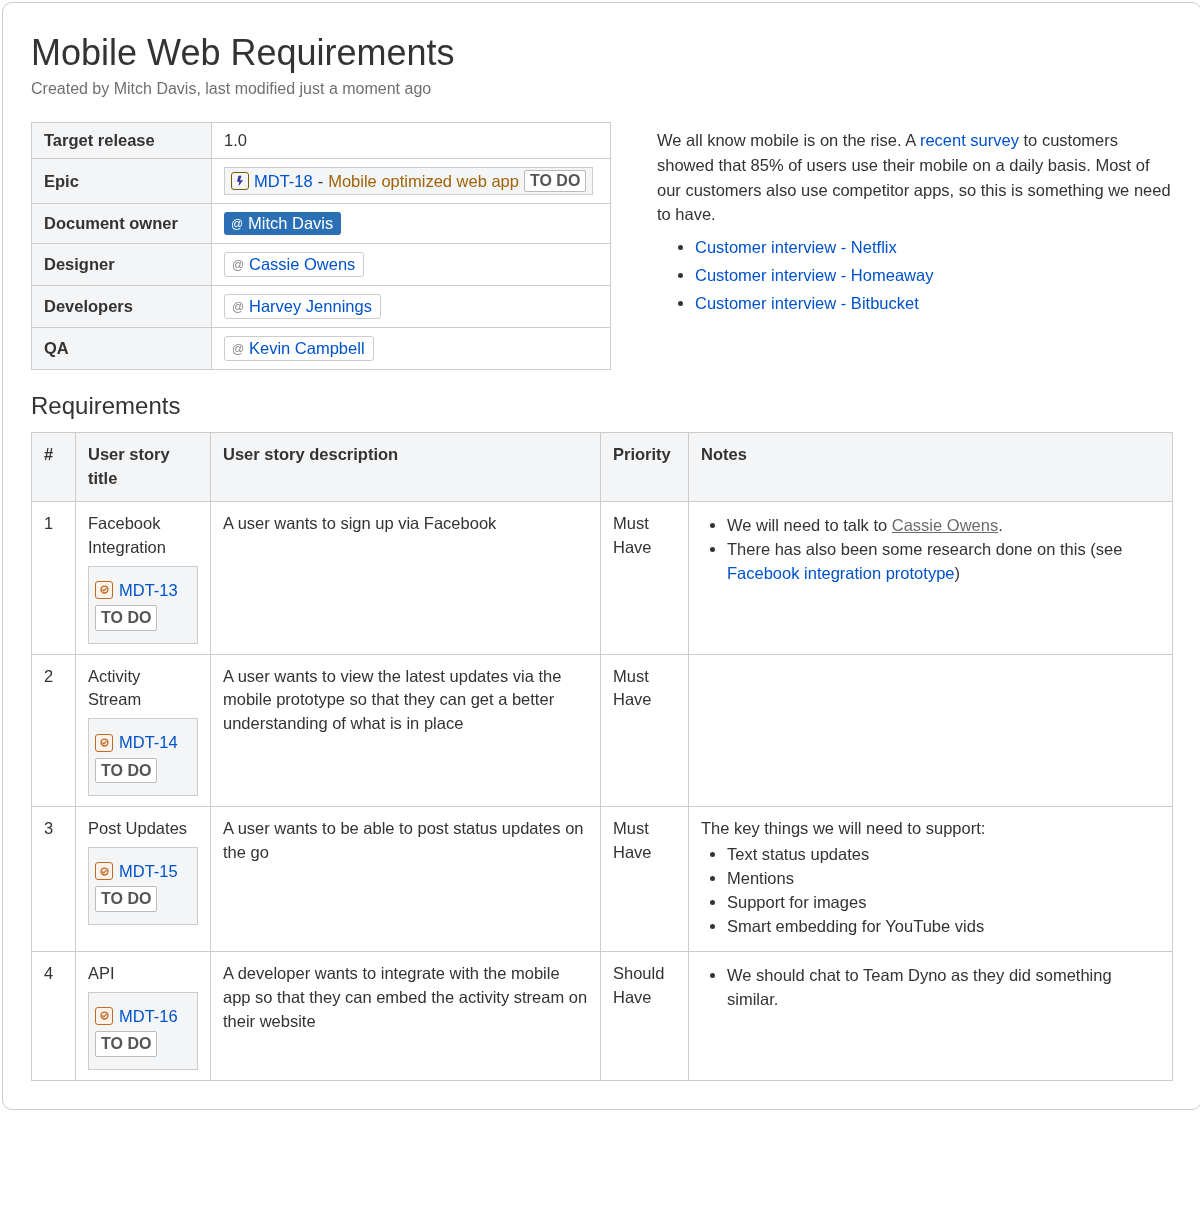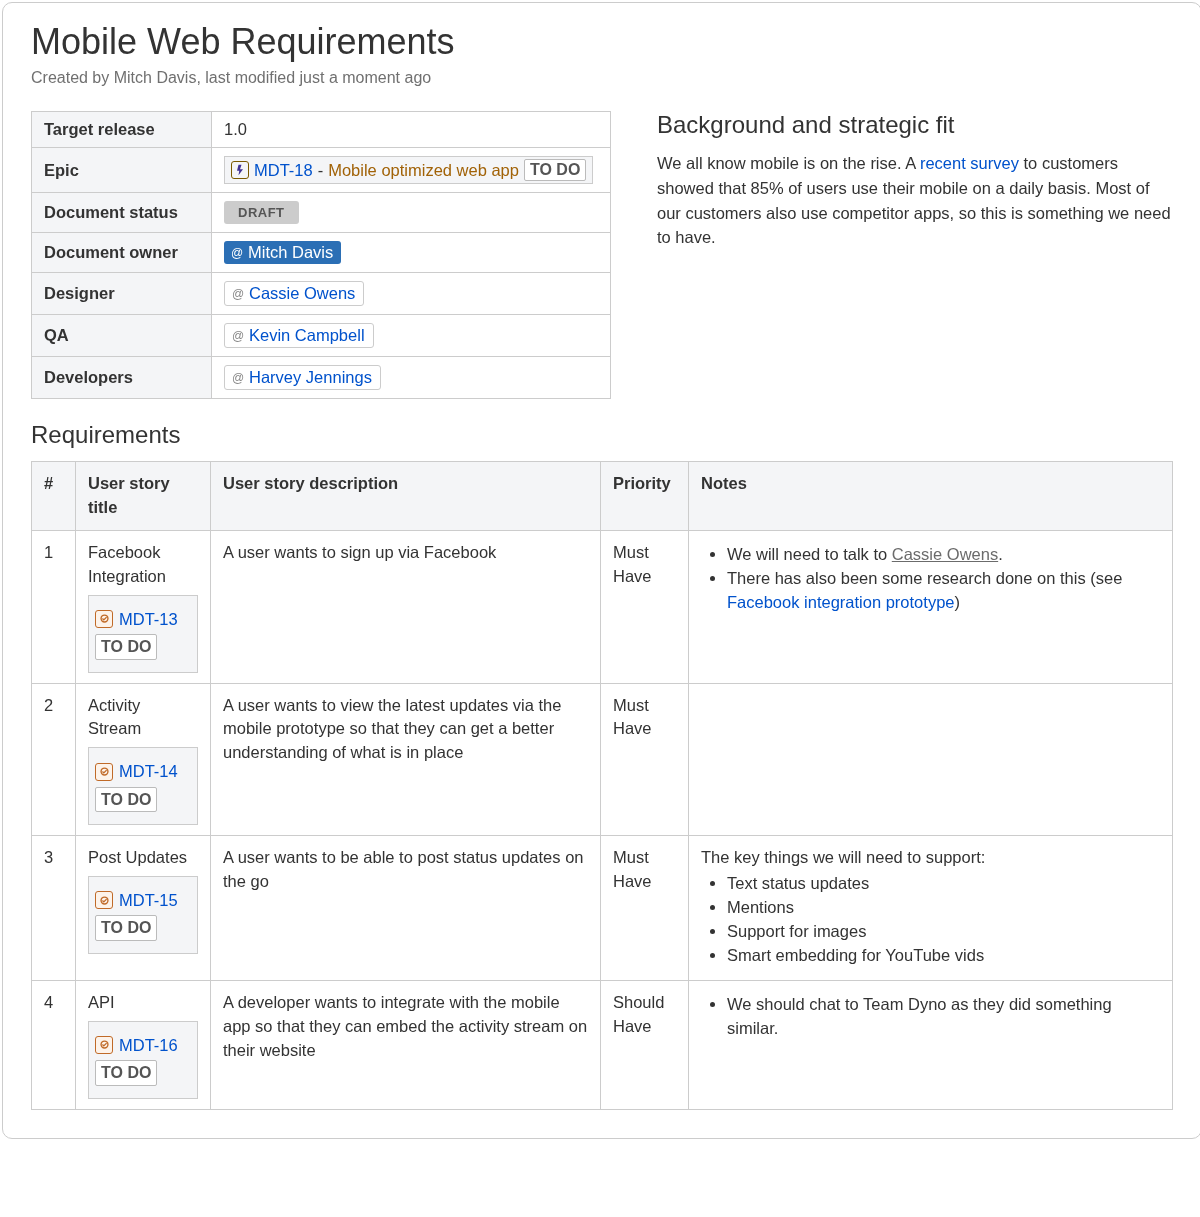--- a/index.html
+++ b/index.html
@@ -14,21 +14,21 @@
   .page {
     width: 1200px;
     border: 1px solid #ccc;
     border-radius: 10px;
     padding: 18px 28px 28px 28px;
     margin: 2px;
   }
   h1 {
     font-size: 36px;
     font-weight: 500;
-    margin: 0 0 6px 0;
+    margin: 11px 0 6px 0;
     color: #333;
   }
   .meta-line {
     color: #707070;
     font-size: 16px;
     margin-bottom: 24px;
   }
   h2 {
     font-size: 24px;
     font-weight: 500;
@@ -222,68 +222,68 @@
                     </svg>
               </span>
               <span class="issue-key">MDT-18</span>
               <span> - </span>
               <span class="issue-summary">Mobile optimized web app</span>
               <span class="status-lozenge">TO DO</span>
             </span>
           </td>
         </tr>
         <tr>
-          <th>Document status</th>
-          <td><span class="pill pill-draft">DRAFT</span></td>
-        </tr>
-        <tr>
           <th>Document owner</th>
           <td>
             <span class="mention mention-solid">
               <span class="mention-at">@</span>
               <span class="mention-name">Mitch Davis</span>
             </span>
           </td>
         </tr>
         <tr>
           <th>Designer</th>
           <td>
             <span class="mention mention-outline">
               <span class="mention-at">@</span>
               <span class="mention-name">Cassie Owens</span>
             </span>
           </td>
         </tr>
         <tr>
+          <th>Developers</th>
+          <td>
+            <span class="mention mention-outline">
+              <span class="mention-at">@</span>
+              <span class="mention-name">Harvey Jennings</span>
+            </span>
+          </td>
+        </tr>
+        <tr>
           <th>QA</th>
           <td>
             <span class="mention mention-outline">
               <span class="mention-at">@</span>
               <span class="mention-name">Kevin Campbell</span>
             </span>
           </td>
         </tr>
-        <tr>
-          <th>Developers</th>
-          <td>
-            <span class="mention mention-outline">
-              <span class="mention-at">@</span>
-              <span class="mention-name">Harvey Jennings</span>
-            </span>
-          </td>
-        </tr>
       </tbody>
         </table>
     </div>
 
     <div class="right-col">
-      <h2>Background and strategic fit</h2>
       <p>
         <span>We all know mobile is on the rise. A </span><a class="link">recent survey</a><span> to customers showed that 85% of users use their mobile on a daily basis. Most of our customers also use competitor apps, so this is something we need to have.</span>
       </p>
+      <ul>
+        <li><a class="link">Customer interview - Netflix</a></li>
+        <li><a class="link">Customer interview - Homeaway</a></li>
+        <li><a class="link">Customer interview - Bitbucket</a></li>
+      </ul>
     </div>
   </div>
 
   <h2>Requirements</h2>
 
   <table class="req-table">
     <colgroup>
       <col class="c-num">
         <col class="c-title">
         <col class="c-desc">

